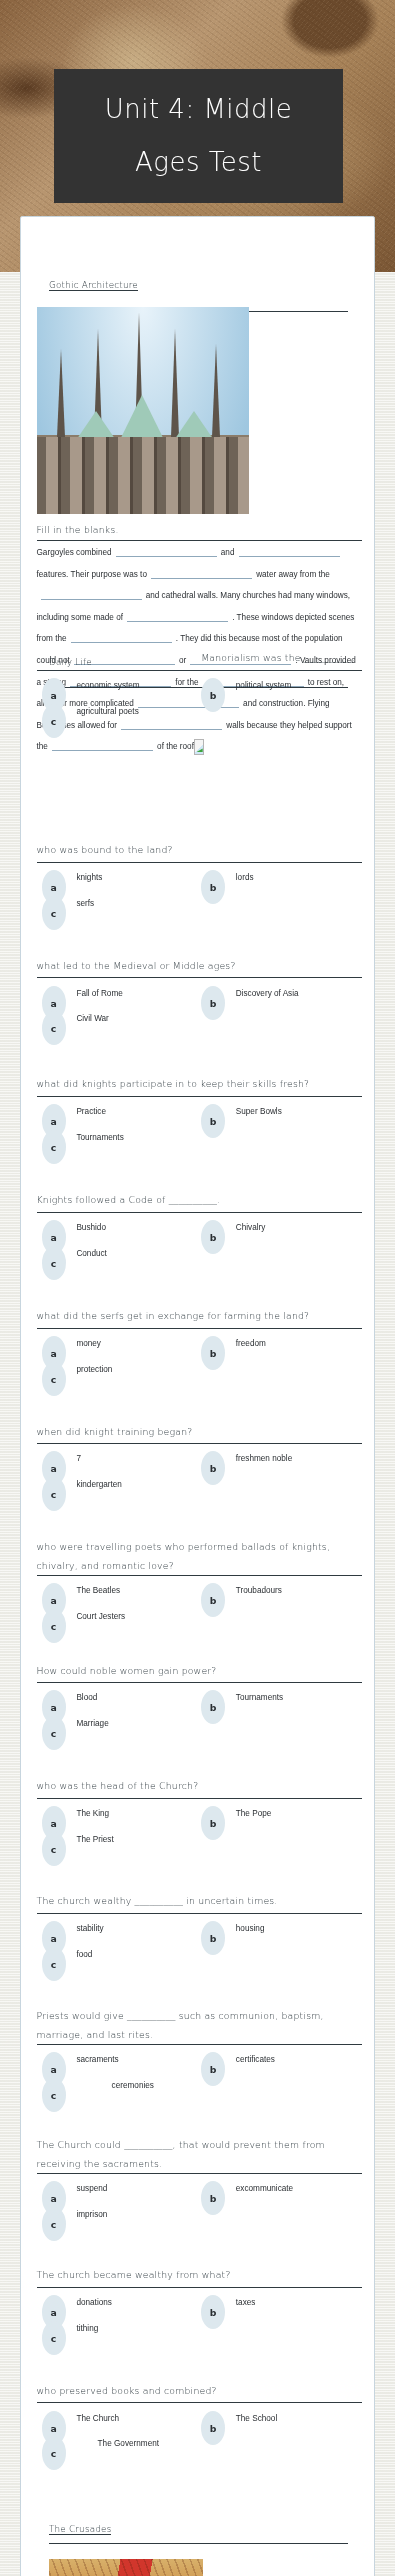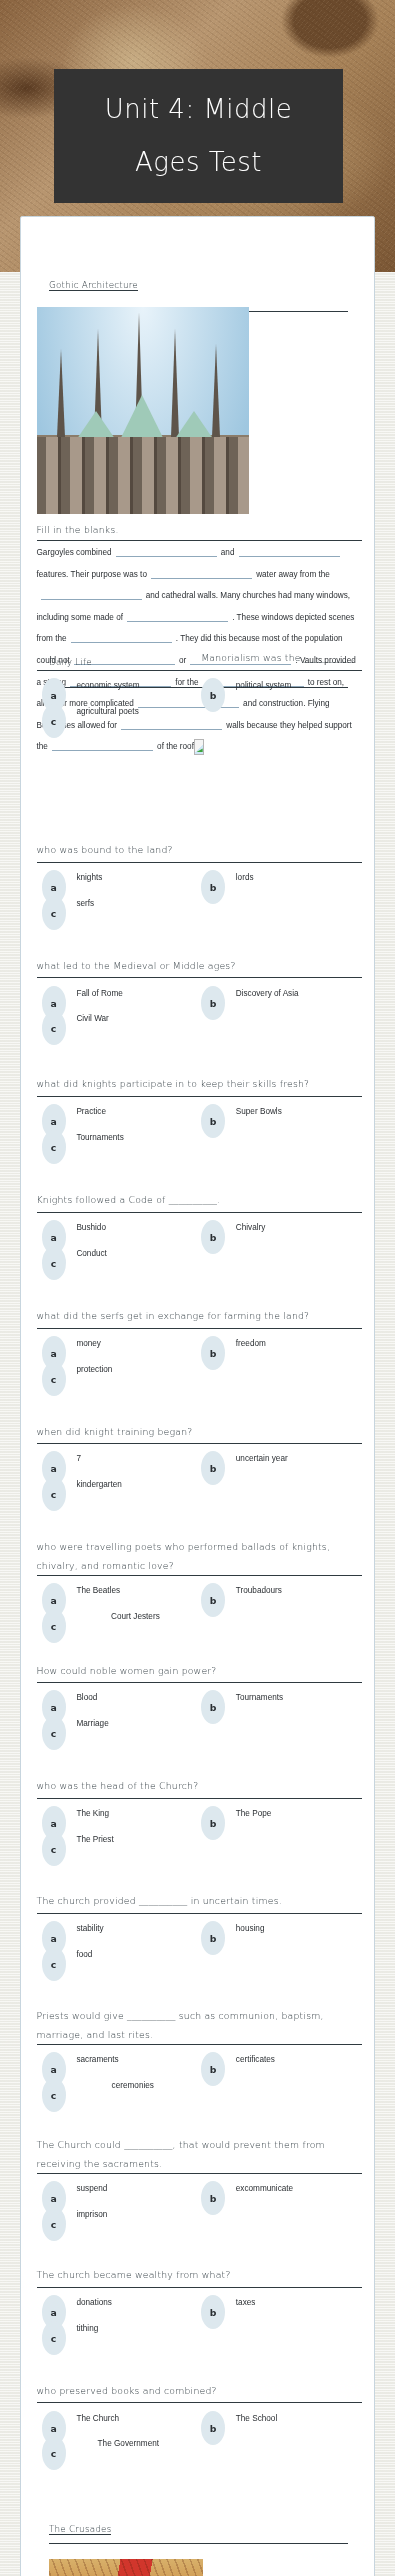--- a/index.html
+++ b/index.html
@@ -235,39 +235,39 @@
         <div class="opt-text" style="width: 118px; line-height: 13px; padding-top: 6.2px;">protection</div>
       </div>
       <div class="question hand" style="top: 1205px;">when did knight training began?</div>
       <div class="q-rule" style="top: 1226px;"></div>
       <div class="opt" style="left: 20.6px; top: 1234px;">
         <div class="badge">a</div>
         <div class="opt-text" style="width: 118px; line-height: 13px; padding-top: 6.2px;">7</div>
       </div>
       <div class="opt" style="left: 180px; top: 1234px;">
         <div class="badge">b</div>
-        <div class="opt-text" style="width: 118px; line-height: 13px; padding-top: 6.2px;">uncertain year</div>
+        <div class="opt-text" style="width: 118px; line-height: 13px; padding-top: 6.2px;">freshmen noble</div>
       </div>
       <div class="opt" style="left: 20.6px; top: 1260px;">
         <div class="badge">c</div>
         <div class="opt-text" style="width: 118px; line-height: 13px; padding-top: 6.2px;">kindergarten</div>
       </div>
       <div class="question hand" style="top: 1320px;">who were travelling poets who performed ballads of knights, chivalry, and romantic love?</div>
       <div class="q-rule" style="top: 1358px;"></div>
       <div class="opt" style="left: 20.6px; top: 1366px;">
         <div class="badge">a</div>
         <div class="opt-text" style="width: 118px; line-height: 13px; padding-top: 6.2px;">The Beatles</div>
       </div>
       <div class="opt" style="left: 180px; top: 1366px;">
         <div class="badge">b</div>
         <div class="opt-text" style="width: 118px; line-height: 13px; padding-top: 6.2px;">Troubadours</div>
       </div>
       <div class="opt" style="left: 20.6px; top: 1392px;">
         <div class="badge">c</div>
-        <div class="opt-text" style="width: 118px; line-height: 13px; padding-top: 6.2px; text-align: center;">Court Jesters</div>
+        <div class="opt-text" style="width: 118px; line-height: 13px; padding-top: 6.2px;">Court Jesters</div>
       </div>
       <div class="question hand" style="top: 1444px;">How could noble women gain power?</div>
       <div class="q-rule" style="top: 1465px;"></div>
       <div class="opt" style="left: 20.6px; top: 1473px;">
         <div class="badge">a</div>
         <div class="opt-text" style="width: 118px; line-height: 13px; padding-top: 6.2px;">Blood</div>
       </div>
       <div class="opt" style="left: 180px; top: 1473px;">
         <div class="badge">b</div>
         <div class="opt-text" style="width: 118px; line-height: 13px; padding-top: 6.2px;">Tournaments</div>
@@ -283,21 +283,21 @@
         <div class="opt-text" style="width: 118px; line-height: 13px; padding-top: 6.2px;">The King</div>
       </div>
       <div class="opt" style="left: 180px; top: 1589px;">
         <div class="badge">b</div>
         <div class="opt-text" style="width: 118px; line-height: 13px; padding-top: 6.2px;">The Pope</div>
       </div>
       <div class="opt" style="left: 20.6px; top: 1615px;">
         <div class="badge">c</div>
         <div class="opt-text" style="width: 118px; line-height: 13px; padding-top: 6.2px;">The Priest</div>
       </div>
-      <div class="question hand" style="top: 1674px;">The church provided __________ in uncertain times.</div>
+      <div class="question hand" style="top: 1674px;">The church wealthy __________ in uncertain times.</div>
       <div class="q-rule" style="top: 1696px;"></div>
       <div class="opt" style="left: 20.6px; top: 1704px;">
         <div class="badge">a</div>
         <div class="opt-text" style="width: 118px; line-height: 13px; padding-top: 6.2px;">stability</div>
       </div>
       <div class="opt" style="left: 180px; top: 1704px;">
         <div class="badge">b</div>
         <div class="opt-text" style="width: 118px; line-height: 13px; padding-top: 6.2px;">housing</div>
       </div>
       <div class="opt" style="left: 20.6px; top: 1730px;">

